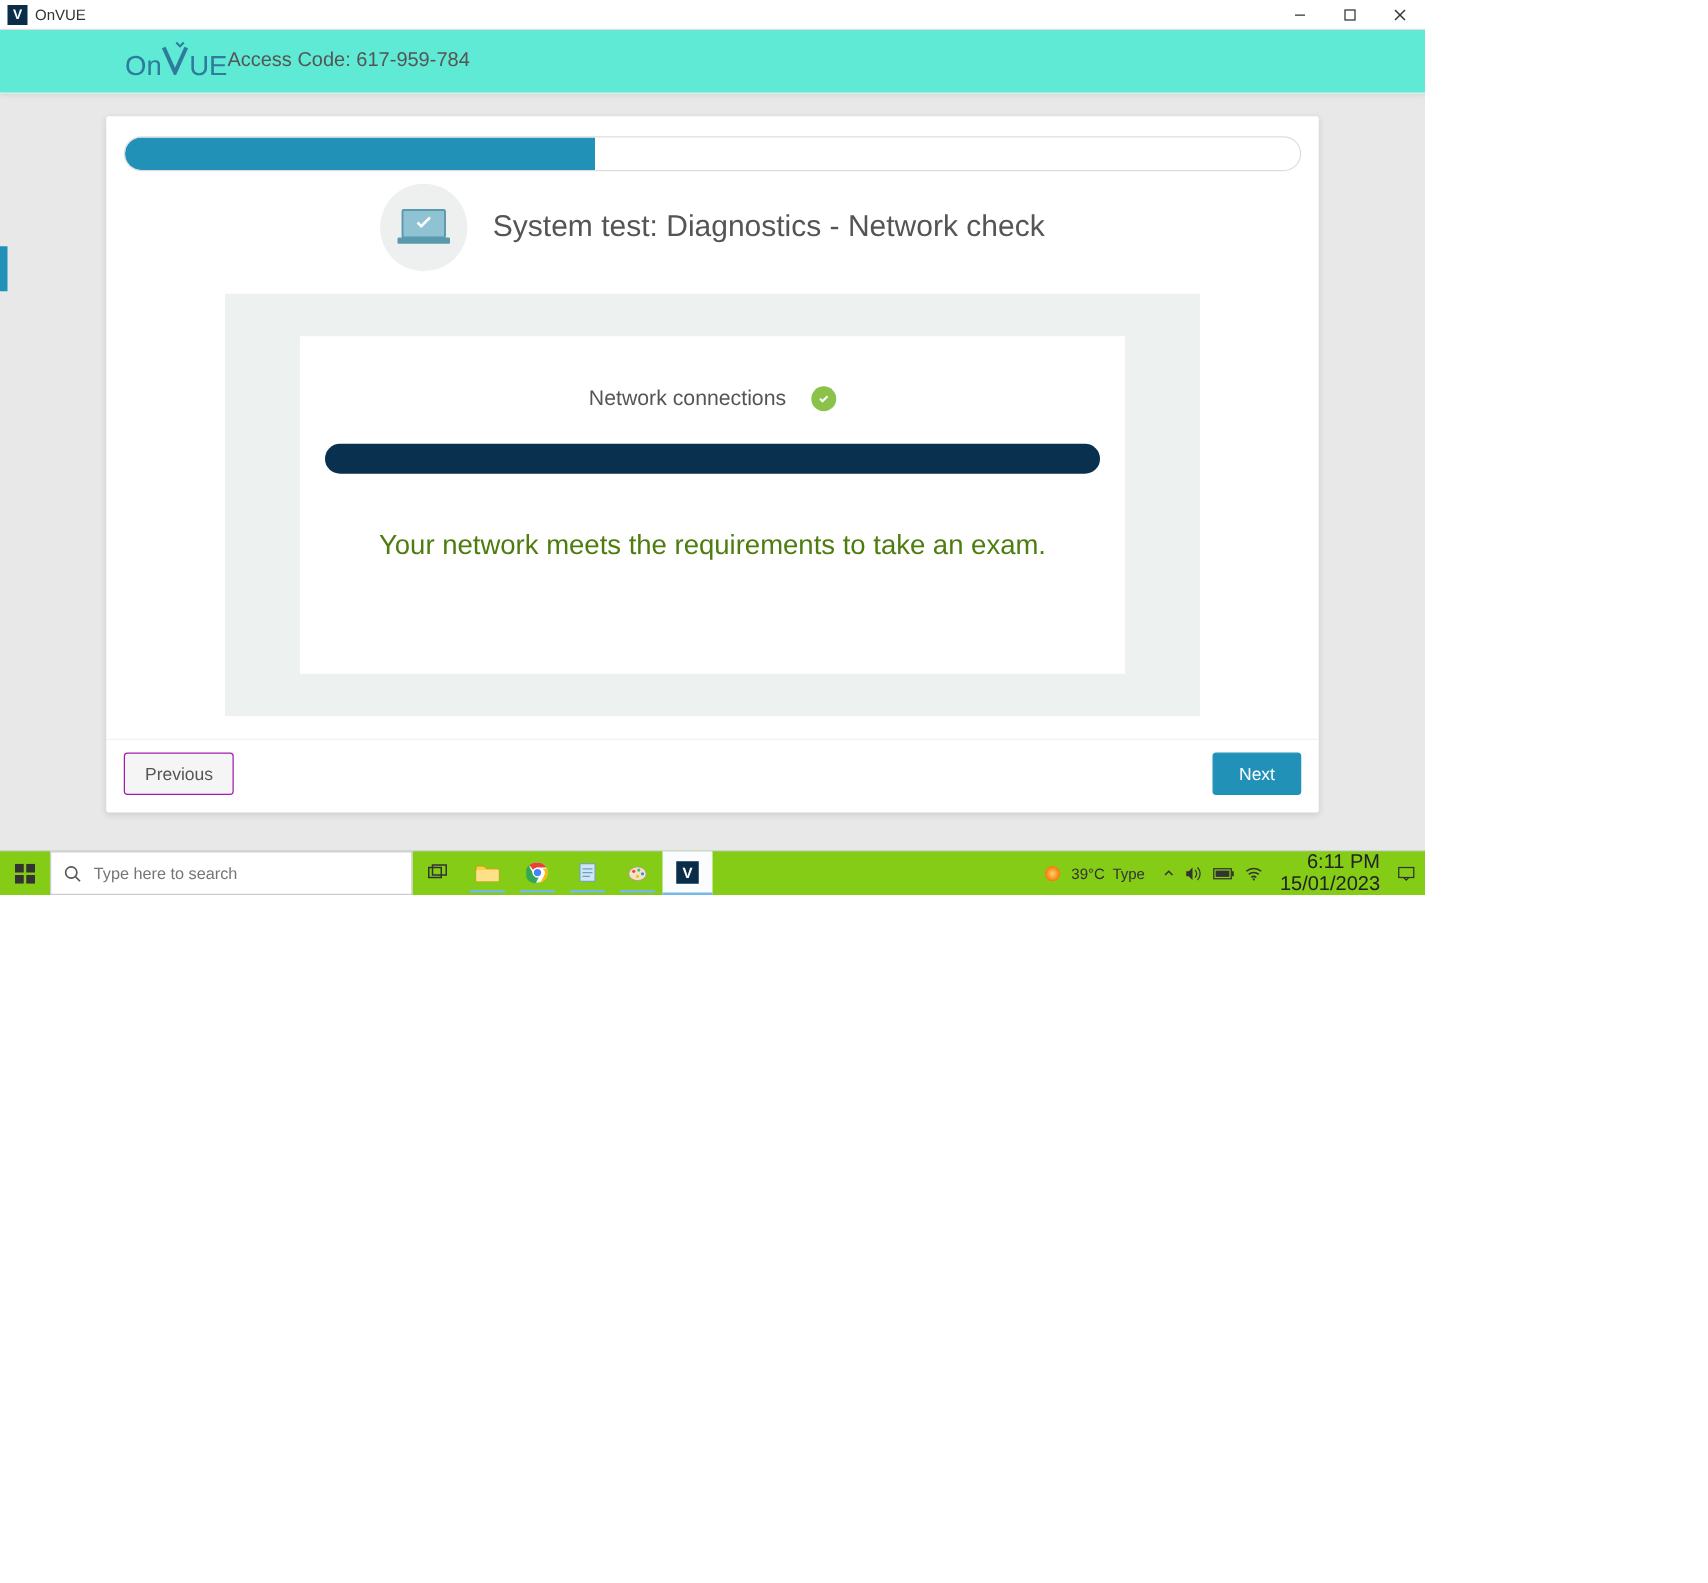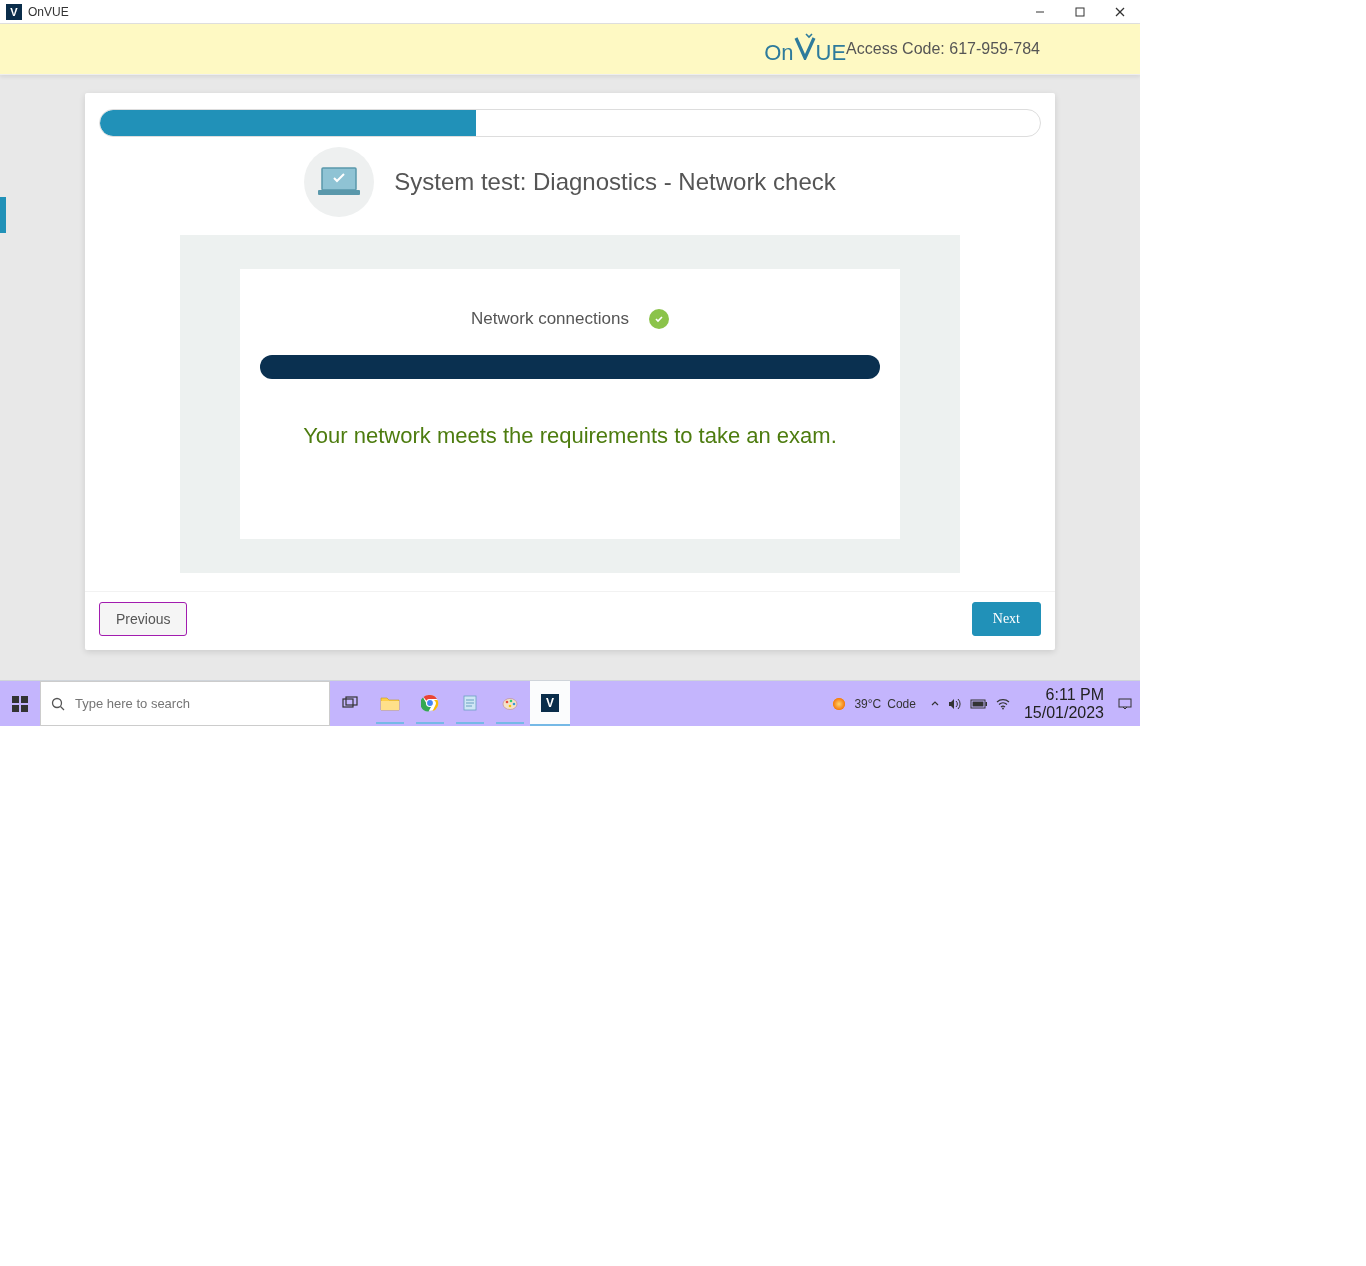--- a/index.html
+++ b/index.html
@@ -5,21 +5,21 @@
     * { margin: 0; padding: 0; box-sizing: border-box; font-family: 'Segoe UI', Arial, sans-serif; }
     body { background: #fff; width: 1140px; height: 1266px; overflow: hidden; }
     
     .titlebar { height: 24px; background: #fff; display: flex; align-items: center; justify-content: space-between; border-bottom: 1px solid #e0e0e0; }
     .titlebar-left { display: flex; align-items: center; gap: 6px; padding-left: 6px; }
     .titlebar-icon { width: 16px; height: 16px; background: #0a2d4a; display: flex; align-items: center; justify-content: center; color: #fff; font-size: 11px; font-weight: bold; }
     .titlebar-text { font-size: 12px; color: #333; }
     .titlebar-right { display: flex; }
     .win-btn { width: 40px; height: 24px; display: flex; align-items: center; justify-content: center; font-size: 12px; cursor: pointer; }
     
-    .app-header { display: flex; justify-content: flex-end; align-items: center; padding: 8px 100px 8px 100px; background: #fef9c3; box-shadow: 0 2px 4px rgba(0,0,0,0.08); border-bottom: 1px solid #eee; position: relative; z-index: 5; }
+    .app-header { display: flex; justify-content: flex-start; align-items: center; padding: 8px 100px 8px 100px; background: #5eead4; box-shadow: 0 2px 4px rgba(0,0,0,0.08); border-bottom: 1px solid #eee; position: relative; z-index: 5; }
     .logo { font-size: 22px; color: #2e7b9c; display: flex; align-items: baseline; }
     .logo-on { font-weight: 300; }
     .logo-v { position: relative; font-size: 28px; font-weight: bold; }
     .logo-ue { font-weight: 300; }
     .access-code { color: #555; font-size: 16px; }
     
     .desktop-body { background: #e8e8e8; padding-top: 18px; padding-bottom: 30px; min-height: 540px; position: relative; }
     .side-accent { position: absolute; top: 122px; left: 0; width: 6px; height: 36px; background: #2191b8; }
     
     .panel { background: #fff; margin: 0 85px 0 85px; box-shadow: 0 2px 6px rgba(0,0,0,0.12); border-radius: 2px; }
@@ -39,22 +39,22 @@
     .net-label { color: #555; font-size: 17px; }
     .check-badge { width: 20px; height: 20px; border-radius: 50%; background: #8bc34a; display: flex; align-items: center; justify-content: center; color: #fff; font-size: 12px; }
     
     .inner-bar { height: 24px; background: #0a3050; border-radius: 12px; margin: 0 10px; }
     
     .net-msg { margin-top: 44px; color: #4d7c0f; font-size: 22px; }
     
     .footer-row { display: flex; justify-content: space-between; padding: 10px 14px 14px 14px; border-top: 1px solid #f2f2f2; margin-top: 18px; }
     .btn { padding: 8px 16px; border-radius: 3px; font-size: 14px; cursor: pointer; }
     .btn-prev { background: #f5f5f5; border: 1px solid #a21caf; color: #555; }
-    .btn-next { background: #2191b8; border: 1px solid #2191b8; color: #fff; padding: 8px 20px; font-family: Liberation Serif, serif; }
-    .tb-wrap { display:flex; align-items:stretch; height:46px; background:#c4b5fd; border-top:1px solid #cfd4da; }
+    .btn-next { background: #2191b8; border: 1px solid #2191b8; color: #fff; padding: 8px 20px; }
+    .tb-wrap { display:flex; align-items:stretch; height:36px; background:#84cc16; border-top:1px solid #cfd4da; }
     .start-btn { width: 40px; display:flex;align-items:center;justify-content:center; }
     .search-box { width: 290px; background:#fff; border:1px solid #ccc; display:flex; align-items:center; padding: 0 10px; gap:10px; }
     .search-box input { border:none; outline:none; font-size:13px; flex:1; color:#666; background:transparent; }
     .task-item { width: 40px; display:flex; align-items:center; justify-content:center; border-bottom: 2px solid transparent; position:relative; }
     .task-item.active { background:#fbfcfd; border-bottom:2px solid #76b9e6; }
     .task-item.running::after { content:''; position:absolute; bottom:0; left:6px; right:6px; height:2px; background:#76b9e6; }
     .tray { margin-left:auto; display:flex; align-items:center; gap:8px; padding: 0 8px; }
     .weather { display:flex; align-items:center; gap:6px; font-size:12px; color:#333; margin-right:6px; }
     .tray-icon { font-size:12px; color:#333; }
     .clock { font-size:16px; color:#222; text-align:right; line-height:1.1; padding:0 6px; }
@@ -209,21 +209,21 @@
           <circle cx="9" cy="9" r="6" fill="#f59e0b"></circle>
           <circle cx="9" cy="9" r="6" fill="url(#g)"></circle>
           <defs>
             <radialGradient id="g">
               <stop offset="0" stop-color="#ffd36a"></stop>
               <stop offset="1" stop-color="#f5760b"></stop>
             </radialGradient>
           </defs>
         </svg>
       <span>39°C</span>
-      <span>Code</span>
+      <span>Type</span>
     </div>
     <span class="tray-icon">
       <svg width="10" height="10" viewBox="0 0 10 10">
           <path d="M2 6 L5 3 L8 6" fill="none" stroke="#333" stroke-width="1.2"></path>
         </svg>
     </span>
     <span class="tray-icon">
       <svg width="14" height="12" viewBox="0 0 14 12">
           <path d="M1 4 h2 l3 -3 v10 l-3 -3 h-2 z" fill="#333"></path>
           <path d="M8 3 a4 4 0 0 1 0 6 M10 1 a7 7 0 0 1 0 10" fill="none" stroke="#333" stroke-width="1"></path>

